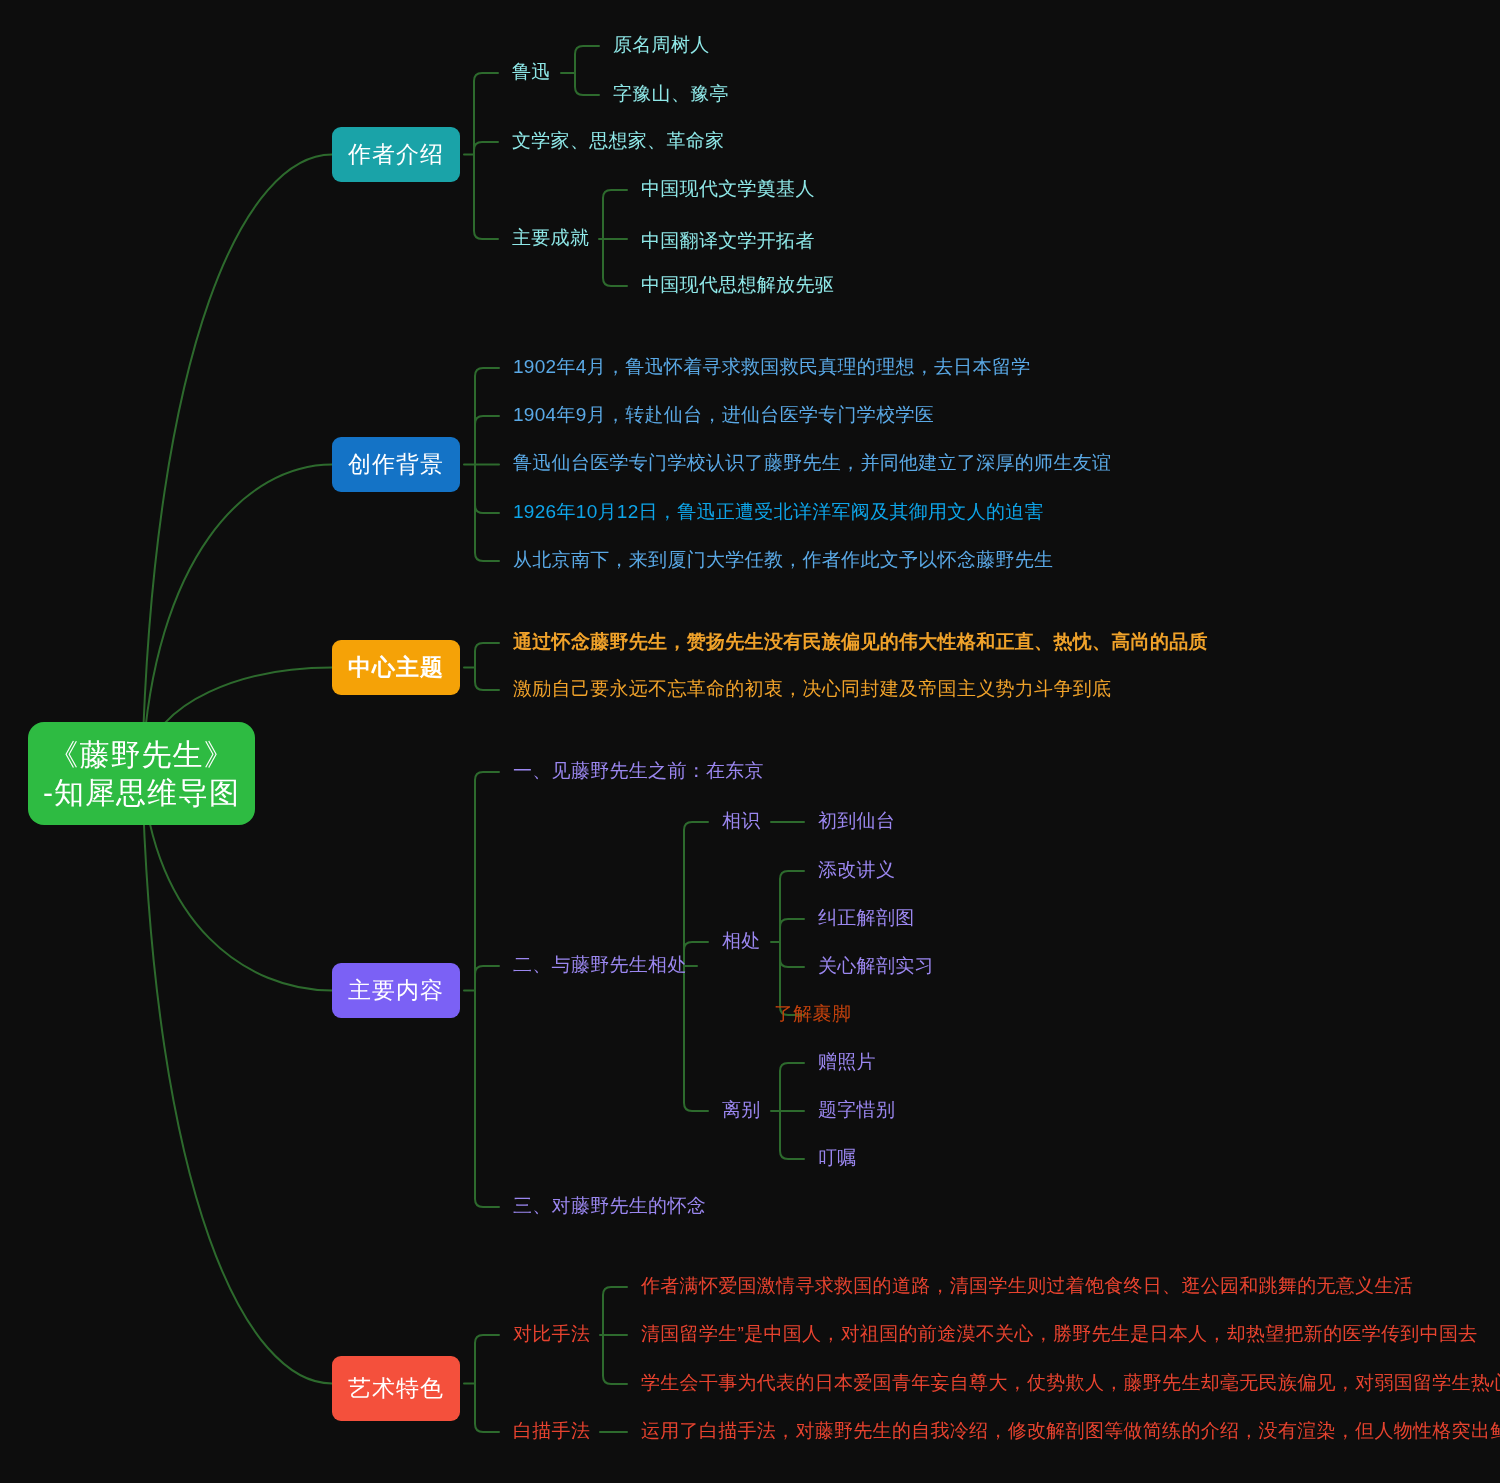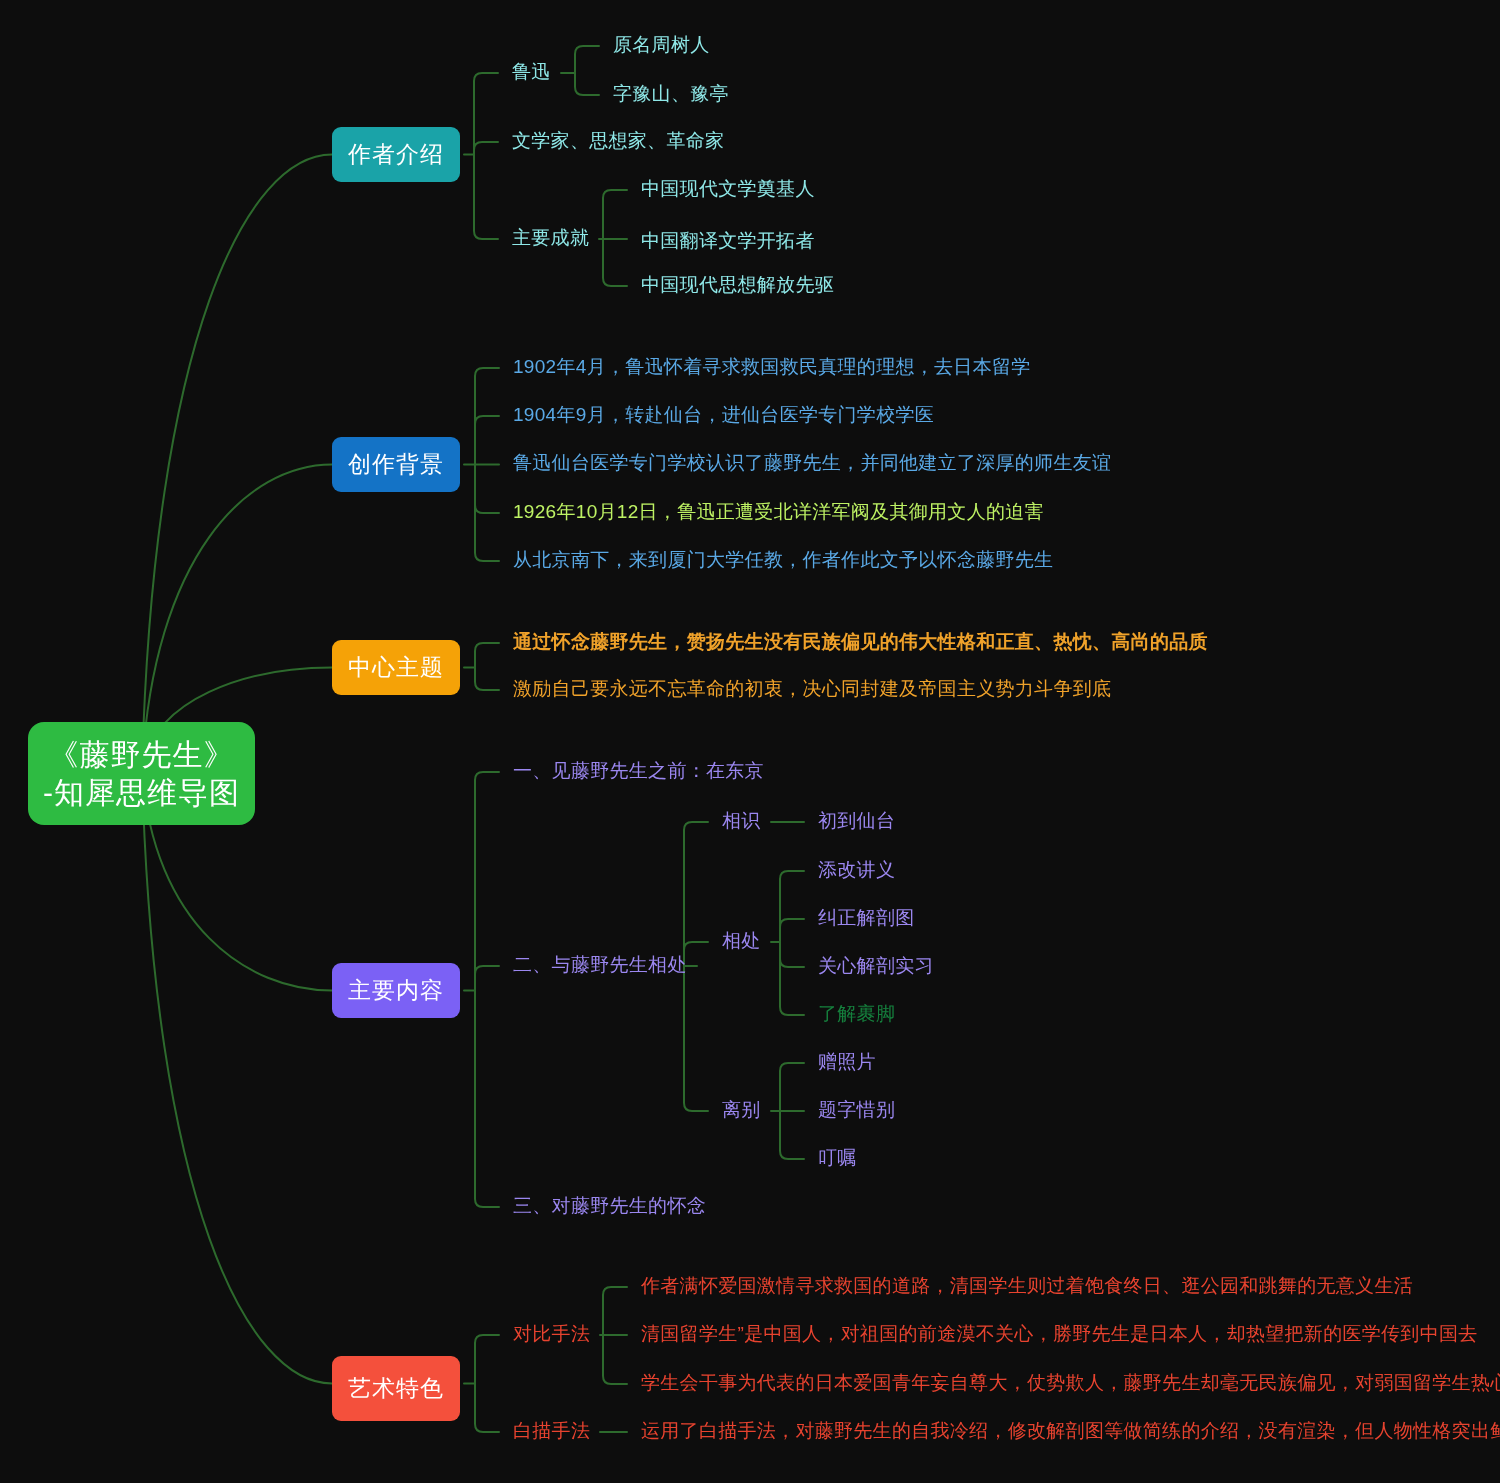--- a/index.html
+++ b/index.html
@@ -120,55 +120,55 @@
       <path d="M 600 1432 H 627" fill="none" stroke="#2d6a2d" stroke-width="2" stroke-linecap="round" stroke-linejoin="round"></path>
     </svg>
   <div id="nodes">
       <div class="node root" style="left: 28px; top: 722px; width: 227px; background: rgb(46, 187, 66); color: rgb(255, 255, 255);"><span>《藤野先生》</span><span class="l2">-知犀思维导图</span></div>
       <div class="node boxed" style="left: 332px; top: 127px; width: 128px; height: 55px; display: flex; align-items: center; justify-content: center; background: rgb(26, 163, 168);">
         <span>作者介绍</span>
       </div>
       <div class="node boxed" style="left: 332px; top: 437px; width: 128px; height: 55px; display: flex; align-items: center; justify-content: center; background: rgb(20, 115, 198);">
         <span>创作背景</span>
       </div>
-      <div class="node boxed" style="left: 332px; top: 640px; width: 128px; height: 55px; display: flex; align-items: center; justify-content: center; background: rgb(245, 162, 7);">
+      <div class="node boxed" style="left: 332px; top: 640px; width: 128px; height: 55px; display: flex; align-items: center; justify-content: center; background: rgb(245, 162, 7); font-weight: bold;">
         <span>中心主题</span>
       </div>
       <div class="node boxed" style="left: 332px; top: 963px; width: 128px; height: 55px; display: flex; align-items: center; justify-content: center; background: rgb(123, 97, 245);">
         <span>主要内容</span>
       </div>
       <div class="node boxed" style="left: 332px; top: 1356px; width: 128px; height: 65px; display: flex; align-items: center; justify-content: center; background: rgb(244, 80, 60);">
         <span>艺术特色</span>
       </div>
       <div class="node plain" style="left: 512px; top: 60px; color: rgb(143, 232, 232);">鲁迅</div>
       <div class="node plain" style="left: 512px; top: 129px; color: rgb(143, 232, 232);">文学家、思想家、革命家</div>
       <div class="node plain" style="left: 512px; top: 226px; color: rgb(143, 232, 232);">主要成就</div>
       <div class="node plain small" style="left: 613px; top: 33px; color: rgb(143, 232, 232);">原名周树人</div>
       <div class="node plain small" style="left: 613px; top: 82px; color: rgb(143, 232, 232);">字豫山、豫亭</div>
       <div class="node plain small" style="left: 641px; top: 177px; color: rgb(143, 232, 232);">中国现代文学奠基人</div>
       <div class="node plain small" style="left: 641px; top: 229px; color: rgb(143, 232, 232);">中国翻译文学开拓者</div>
       <div class="node plain small" style="left: 641px; top: 273px; color: rgb(143, 232, 232);">中国现代思想解放先驱</div>
       <div class="node plain" style="left: 513px; top: 355px; color: rgb(90, 169, 230);">1902年4月，鲁迅怀着寻求救国救民真理的理想，去日本留学</div>
       <div class="node plain" style="left: 513px; top: 403px; color: rgb(90, 169, 230);">1904年9月，转赴仙台，进仙台医学专门学校学医</div>
       <div class="node plain" style="left: 513px; top: 451px; color: rgb(90, 169, 230);">鲁迅仙台医学专门学校认识了藤野先生，并同他建立了深厚的师生友谊</div>
-      <div class="node plain" style="left: 513px; top: 500px; color: #bef264; text-align: right;">1926年10月12日，鲁迅正遭受北详洋军阀及其御用文人的迫害</div>
+      <div class="node plain" style="left: 513px; top: 500px; color: #0ea5e9; text-align: right;">1926年10月12日，鲁迅正遭受北详洋军阀及其御用文人的迫害</div>
       <div class="node plain" style="left: 513px; top: 548px; color: rgb(90, 169, 230);">从北京南下，来到厦门大学任教，作者作此文予以怀念藤野先生</div>
       <div class="node plain" style="left: 513px; top: 630px; color: rgb(240, 162, 42); font-weight: bold;">通过怀念藤野先生，赞扬先生没有民族偏见的伟大性格和正直、热忱、高尚的品质</div>
       <div class="node plain" style="left: 513px; top: 677px; color: rgb(240, 162, 42);">激励自己要永远不忘革命的初衷，决心同封建及帝国主义势力斗争到底</div>
       <div class="node plain" style="left: 513px; top: 759px; color: rgb(155, 135, 240);">一、见藤野先生之前：在东京</div>
       <div class="node plain" style="left: 513px; top: 953px; color: rgb(155, 135, 240);">二、与藤野先生相处</div>
       <div class="node plain" style="left: 513px; top: 1194px; color: rgb(155, 135, 240);">三、对藤野先生的怀念</div>
       <div class="node plain small" style="left: 722px; top: 809px; color: rgb(155, 135, 240);">相识</div>
       <div class="node plain small" style="left: 722px; top: 929px; color: rgb(155, 135, 240);">相处</div>
       <div class="node plain small" style="left: 722px; top: 1098px; color: rgb(155, 135, 240);">离别</div>
       <div class="node plain small" style="left: 818px; top: 809px; color: rgb(155, 135, 240);">初到仙台</div>
       <div class="node plain small" style="left: 818px; top: 858px; color: rgb(155, 135, 240);">添改讲义</div>
       <div class="node plain small" style="left: 818px; top: 906px; color: rgb(155, 135, 240);">纠正解剖图</div>
       <div class="node plain small" style="left: 818px; top: 954px; color: rgb(155, 135, 240);">关心解剖实习</div>
-      <div class="node plain small" style="left: 818px; top: 1002px; color: #15803d;">了解裹脚</div>
+      <div class="node plain small" style="left: 774px; top: 1002px; color: #c2410c;">了解裹脚</div>
       <div class="node plain small" style="left: 818px; top: 1050px; color: rgb(155, 135, 240);">赠照片</div>
       <div class="node plain small" style="left: 818px; top: 1098px; color: rgb(155, 135, 240);">题字惜别</div>
       <div class="node plain small" style="left: 818px; top: 1146px; color: rgb(155, 135, 240);">叮嘱</div>
       <div class="node plain" style="left: 513px; top: 1322px; color: rgb(232, 67, 47);">对比手法</div>
       <div class="node plain" style="left: 513px; top: 1419px; color: rgb(232, 67, 47);">白描手法</div>
       <div class="node plain small" style="left: 641px; top: 1274px; color: rgb(232, 67, 47);">作者满怀爱国激情寻求救国的道路，清国学生则过着饱食终日、逛公园和跳舞的无意义生活</div>
       <div class="node plain small" style="left: 641px; top: 1322px; color: rgb(232, 67, 47);">清国留学生”是中国人，对祖国的前途漠不关心，勝野先生是日本人，却热望把新的医学传到中国去</div>
       <div class="node plain small" style="left: 641px; top: 1371px; color: rgb(232, 67, 47);">学生会干事为代表的日本爱国青年妄自尊大，仗势欺人，藤野先生却毫无民族偏见，对弱国留学生热心教诲，关怀备至</div>
       <div class="node plain small" style="left: 641px; top: 1419px; color: rgb(232, 67, 47);">运用了白描手法，对藤野先生的自我冷绍，修改解剖图等做简练的介绍，没有渲染，但人物性格突出鲜明</div>
     </div>

